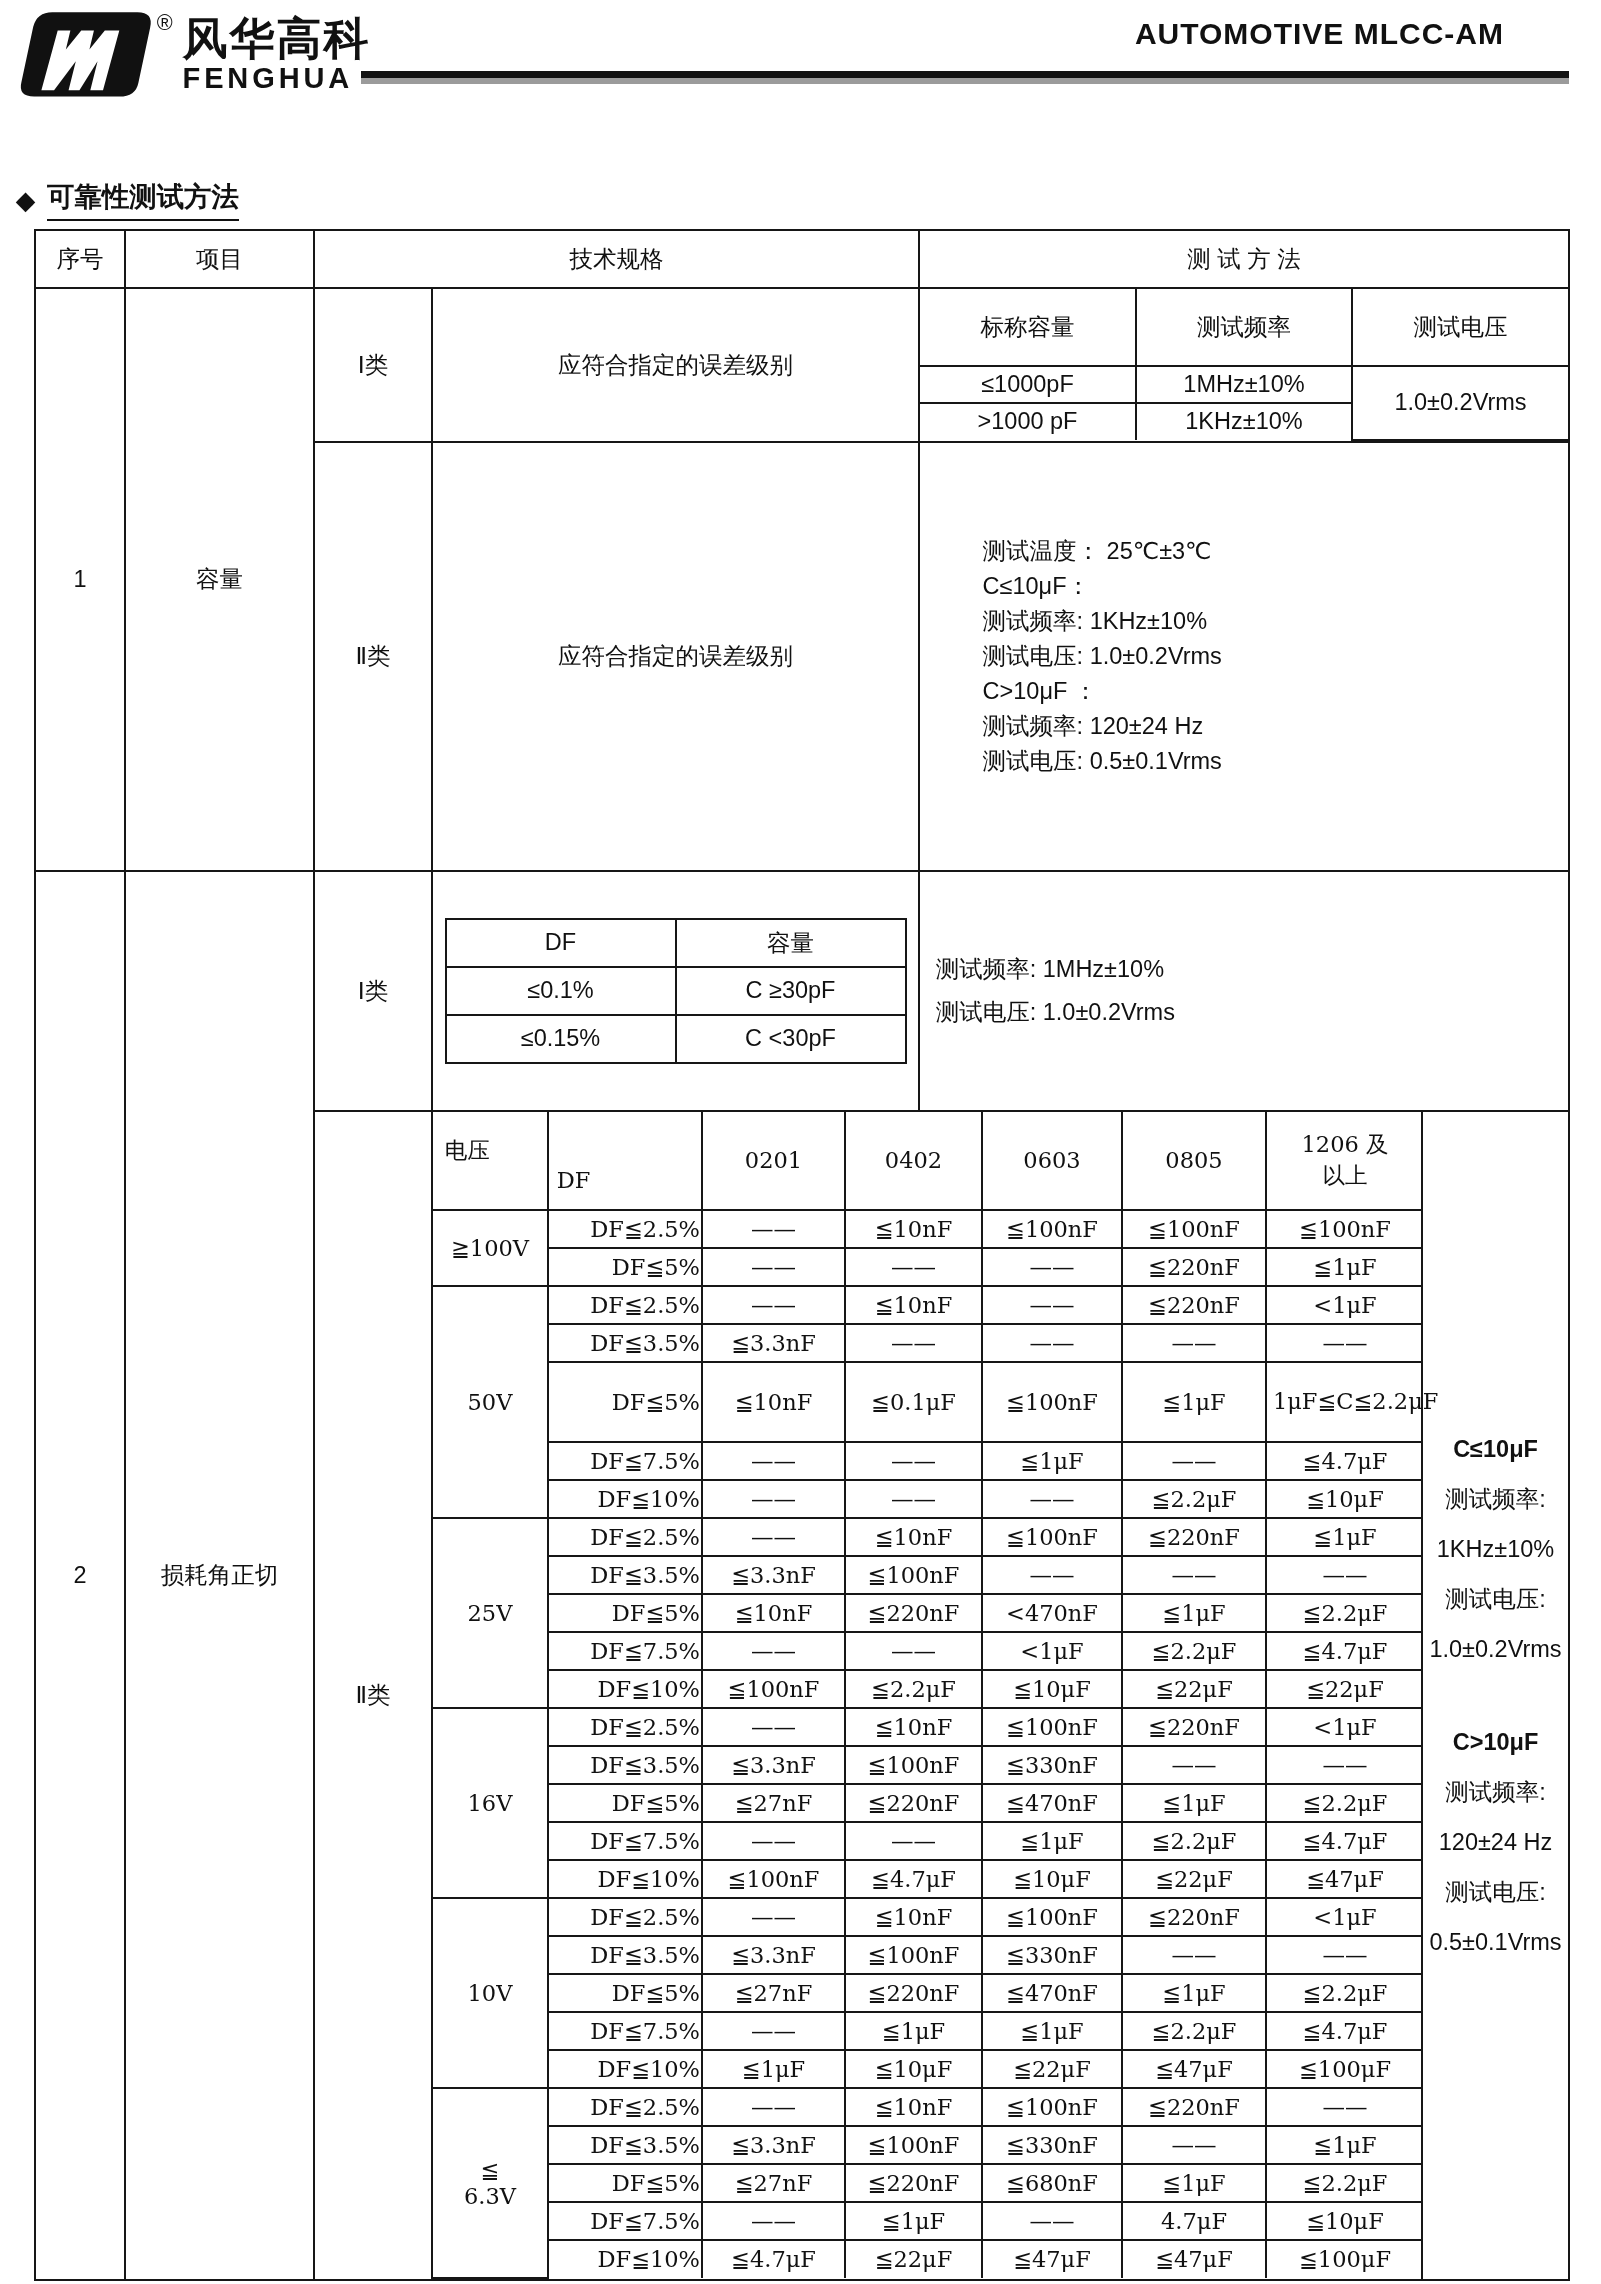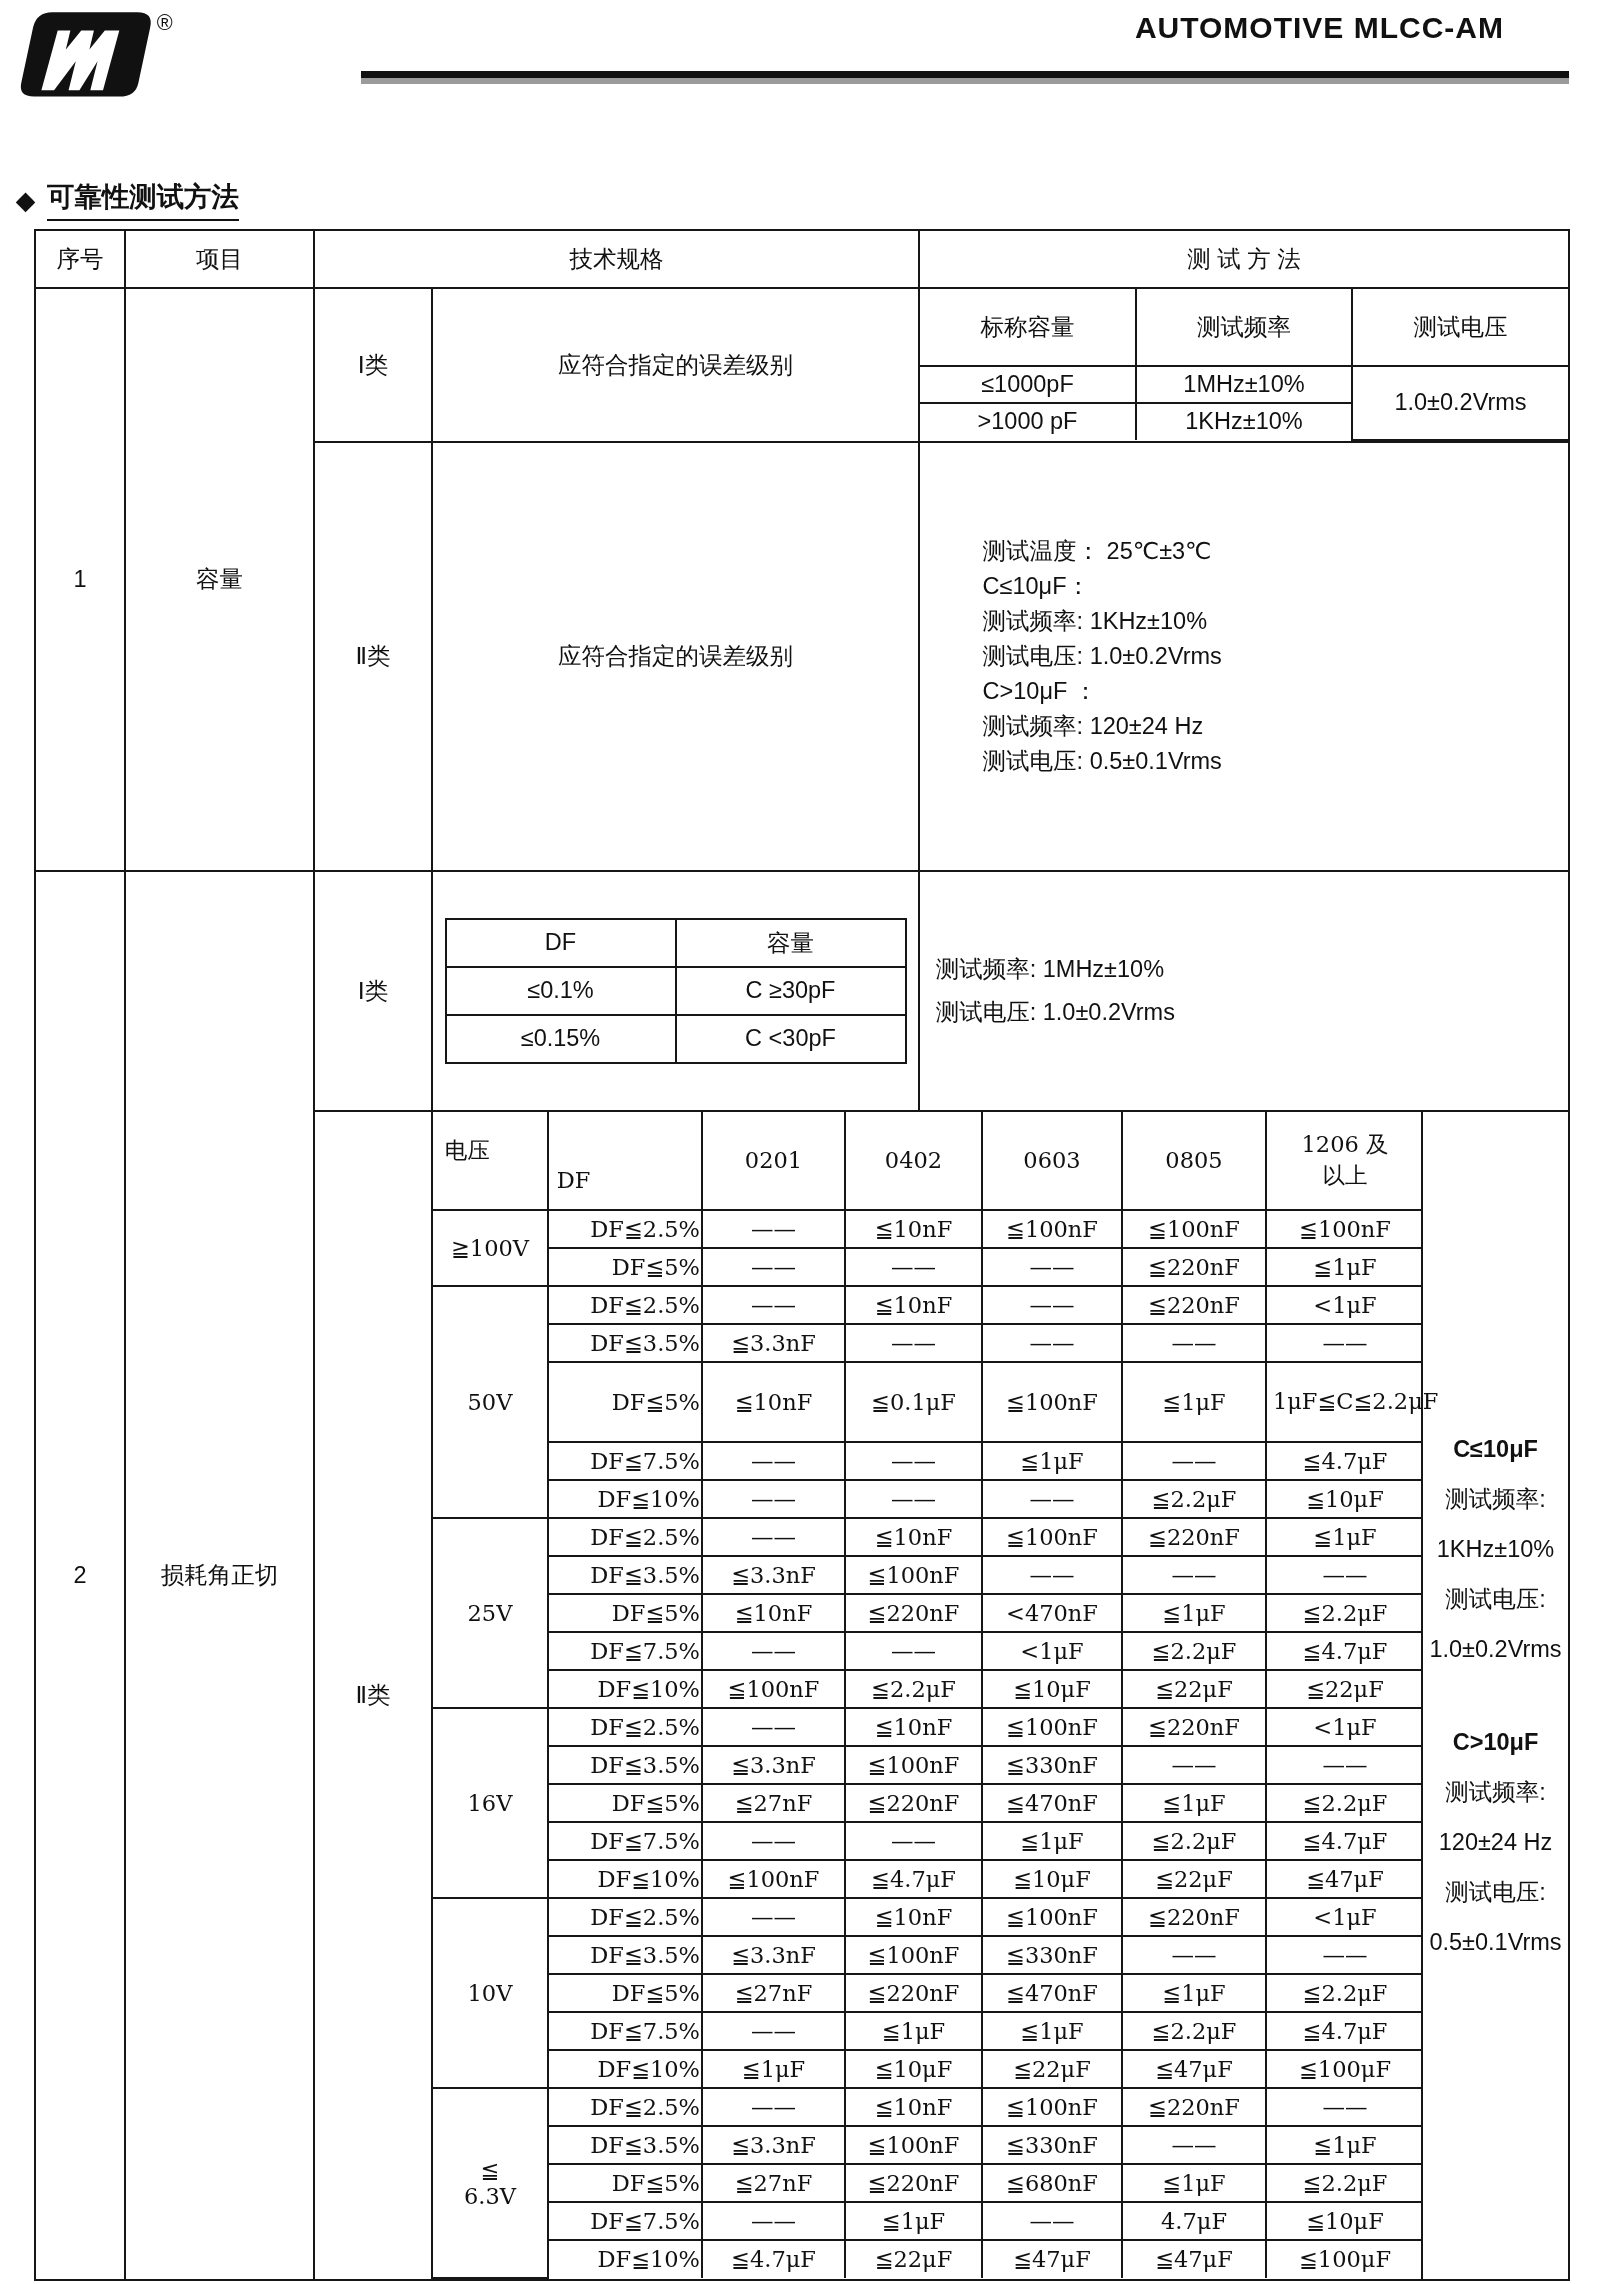--- a/index.html
+++ b/index.html
@@ -9,21 +9,21 @@
     overflow:hidden;
   }
   
   .hdr { position:relative; height:110px; }
   .logo { position:absolute; left:15.7px; top:7.8px; display:flex; align-items:flex-start; }
   .logo-mark { width:145px; height:92px; }
   .reg { font-size:21.6px; margin:2px 0 0 -3.9px; }
   .brand-text { margin-left:9.8px; line-height:1; }
   .brand-cn { font-size:45px; font-weight:bold; letter-spacing:2px; margin-top:7.8px; }
   .brand-en { font-size:29px; font-weight:bold; letter-spacing:3.9px; margin-top:3.9px; }
-  .doc-title { position:absolute; right:98px; top:11px; font-size:30px; font-weight:bold; letter-spacing:1px; }
+  .doc-title { position:absolute; right:98px; top:17px; font-size:30px; font-weight:bold; letter-spacing:1px; }
   .rule-black { position:absolute; left:361px; right:33px; top:71px; height:6.9px; background:#111; }
   .rule-gray  { position:absolute; left:361px; right:33px; top:78px; height:5.9px; background:#9b9b9b; }
   
   .section-title { margin:69px 0 0 15.7px; font-size:27.4px; font-weight:bold; display:flex; align-items:center; }
   .diamond { font-size:25.5px; margin-right:11.8px; }
   .st-text { border-bottom:2.9px solid #111; padding-bottom:3.9px; }
   
   table.main { border-collapse:collapse; table-layout:fixed; width:1534px; margin:7.8px 0 0 34px;
                border:2.9px solid #161616; }
   .main > tbody > tr > td { border:2px solid #161616; font-size:23.5px; text-align:center;
@@ -76,20 +76,24 @@
 
 <div class="page">
 
   <div class="hdr">
     <div class="logo">
       <svg class="logo-mark" viewBox="0 0 160 100">
         <path d="M 40 4 L 134 4 Q 152 4 148 21 L 135 82 Q 132 97 114 97 L 20 97 Q 2 97 6 81 L 19 20 Q 23 4 40 4 Z" fill="#111"></path>
         <path d="M 28 90 L 46 24 L 60 24 L 55 45 L 72 24 L 86 24 L 81 45 L 98 24 L 114 24 L 96 90 L 82 90 L 90 58 L 70 90 L 58 90 L 66 58 L 42 90 Z" fill="#fff"></path>
       </svg>
       <span class="reg">®</span>
+      <div class="brand-text">
+        <div class="brand-cn">风华高科</div>
+        <div class="brand-en">FENGHUA</div>
+      </div>
     </div>
     <div class="doc-title">AUTOMOTIVE MLCC-AM</div>
     <div class="rule-black"></div>
     <div class="rule-gray"></div>
   </div>
 
   <div class="section-title">
     <span class="diamond">◆</span>
     <span class="st-text">可靠性测试方法</span>
   </div>

